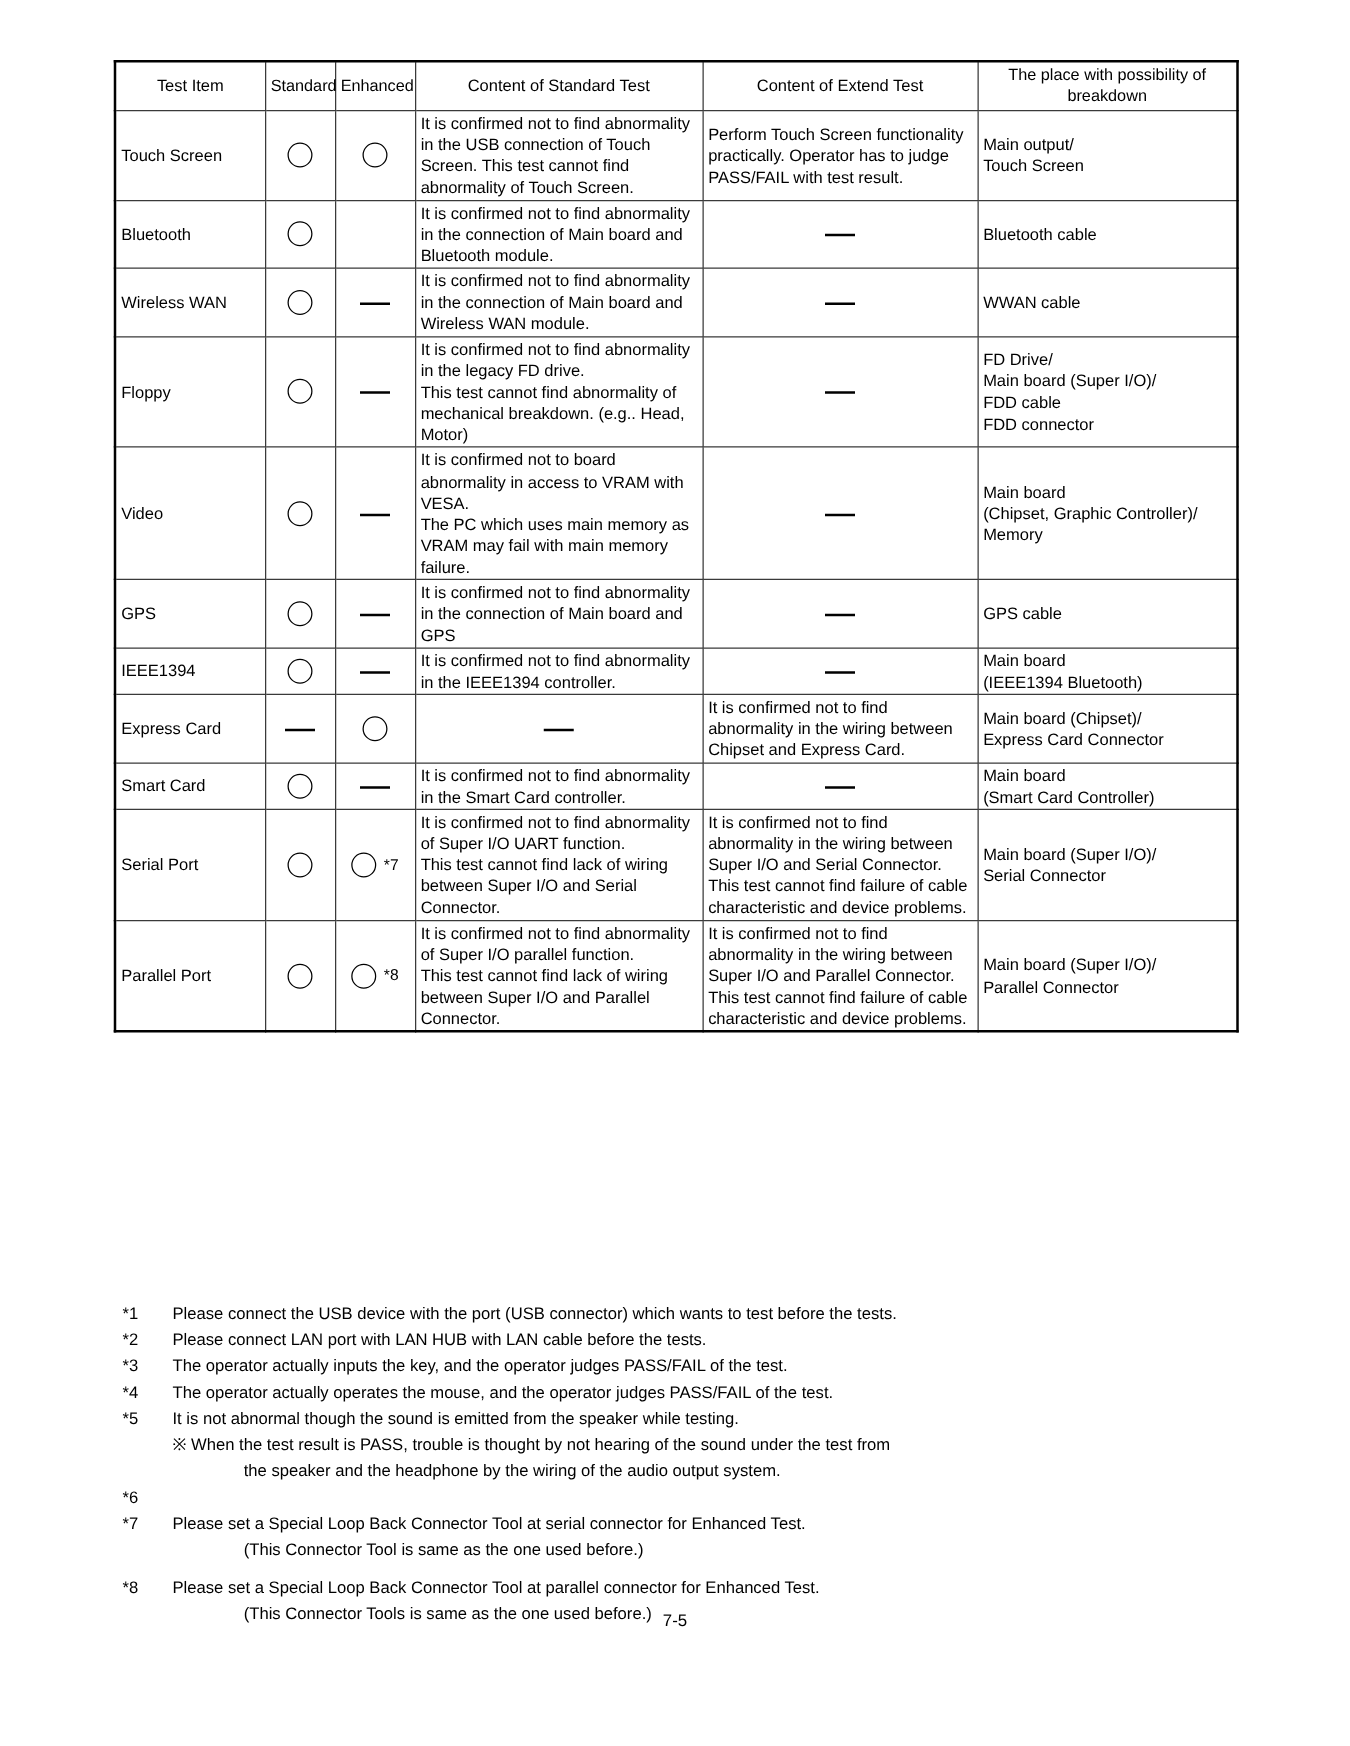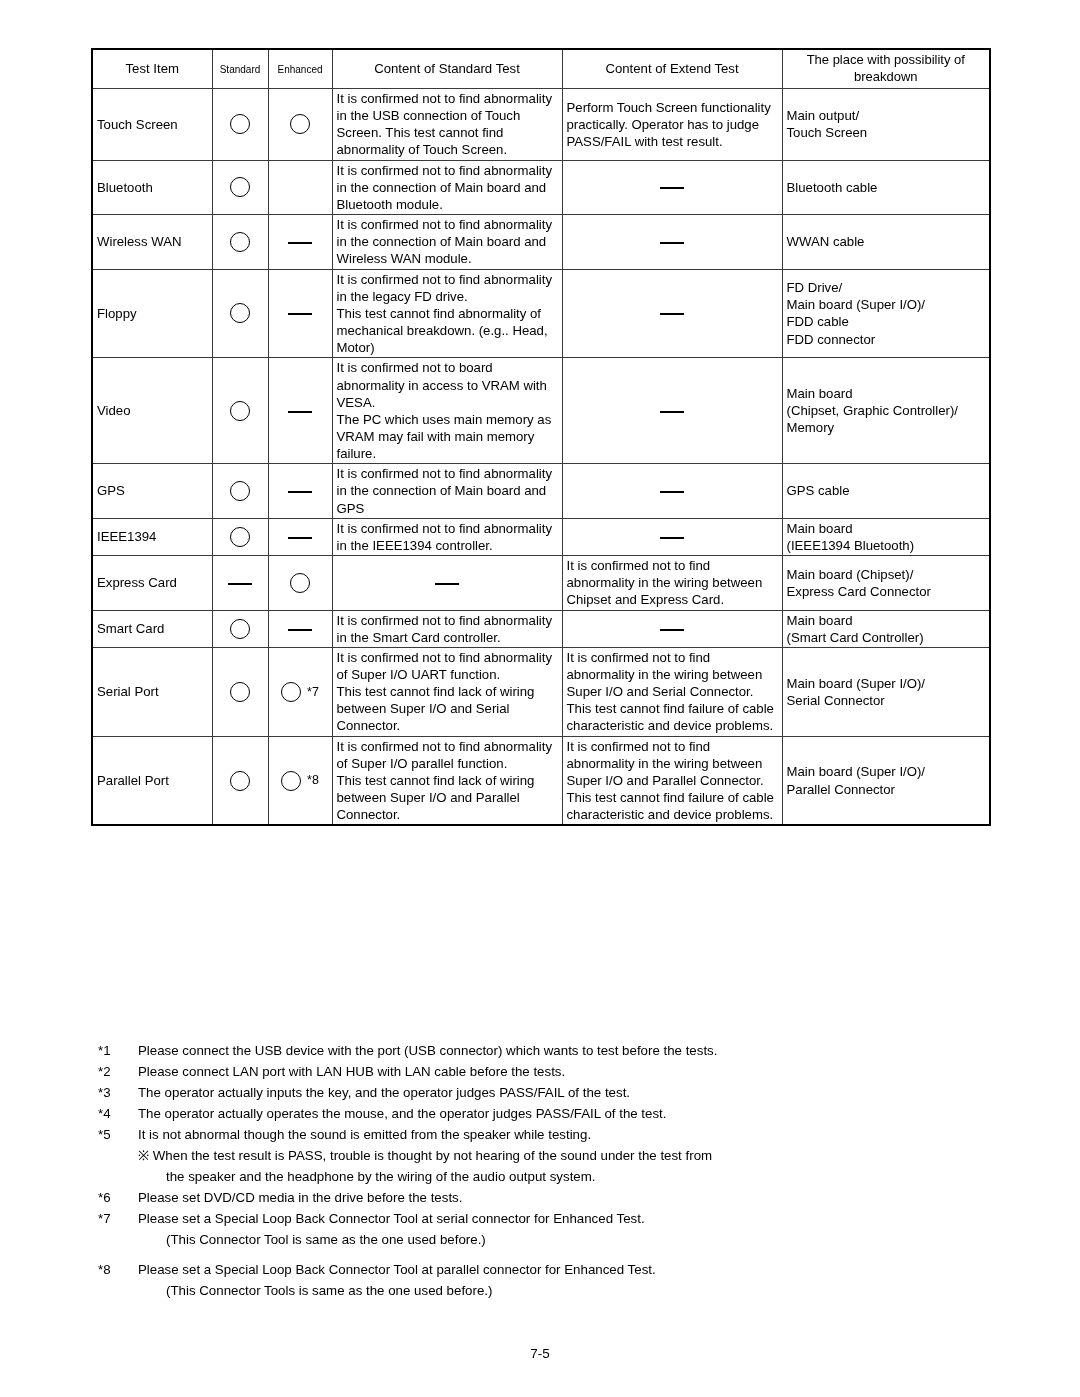--- a/index.html
+++ b/index.html
@@ -53,21 +53,21 @@
   col.c-place    { width: 208px; }
 
   thead td {
     text-align: center;
     height: 36px;
     vertical-align: middle;
     font-size: 13.2px;
     line-height: 1.22;
   }
   thead td.hdr-place { font-size: 13px; }
-  thead td.hdr-narrow { font-size: 10px; }
+  thead td.hdr-narrow { font-size: 13px; }
 
   td.item   { text-align: left;   padding-left: 7px; }
   td.mark   { text-align: center; }
   td.body   { text-align: left;   padding-left: 5px; vertical-align: top; padding-top: 3px; }
   td.bodyc  { text-align: center; vertical-align: middle; }
   td.place  { text-align: left;   padding-left: 7px; vertical-align: middle; }
 
   
   .circle {
     display: inline-block;
@@ -112,31 +112,31 @@
     flex: 0 0 40px;
     text-align: left;
   }
   .fn-text { flex: 1 1 auto; }
   .fn-sub {
     margin-left: 40px;
     height: 20px;
     margin-bottom: 1px;
   }
   .fn-sub-indent {
-    margin-left: 68px;
+    margin-left: 97px;
     height: 20px;
     margin-bottom: 1px;
   }
   .fn-gap { height: 9px; }
 
   
   #page-number {
     position: absolute;
     left: 0;
-    top: 1346px;
+    top: 1289px;
     width: 1080px;
     text-align: center;
     font-size: 13.5px;
   }
 </style>
 </head>
 <body>
 
 <div id="page">
 
@@ -338,21 +338,20 @@
         <span class="fn-text">The operator actually operates the mouse, and the operator judges PASS/FAIL of the test.</span>
       </div>
       <div class="fn-row">
         <span class="fn-tag">*5</span>
         <span class="fn-text">It is not abnormal though the sound is emitted from the speaker while testing.</span>
       </div>
       <div class="fn-sub">※ When the test result is PASS, trouble is thought by not hearing of the sound under the test from</div>
       <div class="fn-sub-indent">the speaker and the headphone by the wiring of the audio output system.</div>
       <div class="fn-row">
         <span class="fn-tag">*6</span>
-        <span class="fn-text">Please set DVD/CD media in the drive before the tests.</span>
       </div>
       <div class="fn-row">
         <span class="fn-tag">*7</span>
         <span class="fn-text">Please set a Special Loop Back Connector Tool at serial connector for Enhanced Test.</span>
       </div>
       <div class="fn-sub-indent">(This Connector Tool is same as the one used before.)</div>
       <div class="fn-gap"></div>
       <div class="fn-row">
         <span class="fn-tag">*8</span>
         <span class="fn-text">Please set a Special Loop Back Connector Tool at parallel connector for Enhanced Test.</span>

